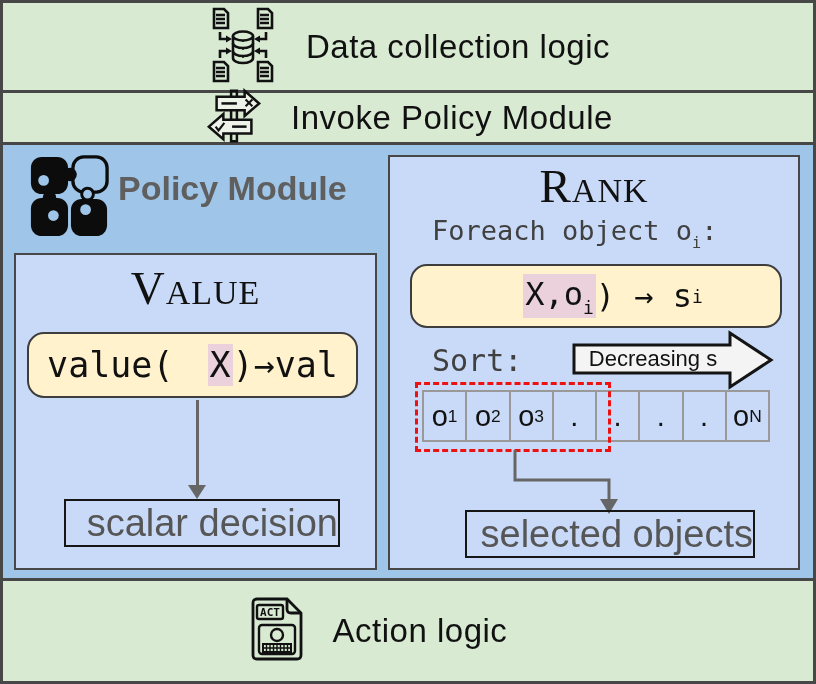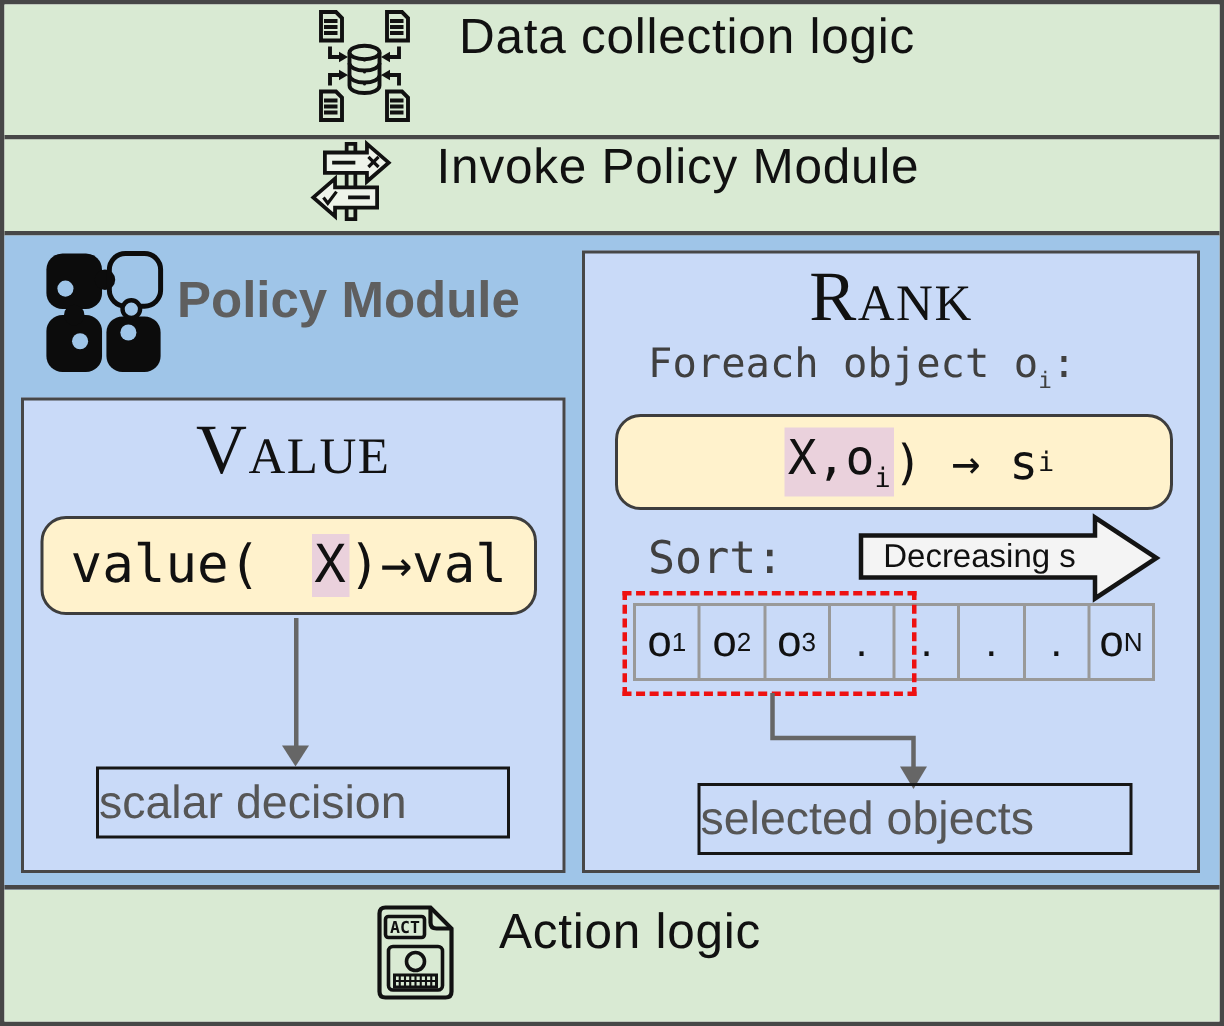--- a/index.html
+++ b/index.html
@@ -13,24 +13,24 @@
   }
 
   
   .band {
     display:flex; align-items:center; justify-content:center;
     gap:26px; background:#d9ead3;
   }
   .band-divider { border-bottom:3px solid #474747; }
   .band-label { font-size:33px; color:#111; letter-spacing:0.5px; }
   .band-data  { height:90px; }
-  .band-invoke{ height:64px; }
+  .band-invoke{ height:52px; }
   .band-action{ flex:1;padding-left:14px; }
   .band-action .band-group { transform:translateX(-38px); }
-  .band-group { display:flex; gap:26px; }
+  .band-group { display:flex; align-items:center; gap:26px; }
 
   
   .policy {
     position:relative; height:436px; background:#9fc5e8;
   }
   .puzzle-icon { position:absolute; left:25px; top:8px; }
   .policy-title {
     position:absolute; left:115px; top:24px;
     font-size:34px; font-weight:bold; color:#5f5f5f;
   }
@@ -70,22 +70,22 @@
 
   .v-arrow-line { position:absolute; width:3px; background:#666; }
   .v-arrow-head {
     position:absolute; width:0; height:0;
     border-left:9px solid transparent; border-right:9px solid transparent;
     border-top:14px solid #666;
   }
 
   .result-box {
     position:absolute; border:2.5px solid #161616;
-    display:flex; align-items:center; justify-content:flex-start;
-    font-size:31px; color:#565656;
+    display:flex; align-items:center; justify-content:flex-end;
+    font-size:38px; color:#565656;
   }
   .scalar-box   { left:48px; top:244px; width:276px; height:48px; }
   .selected-box { left:75px; top:353px; width:290px; height:48px; }
 
   .decreasing-arrow { position:absolute; left:180px; top:172px; width:206px; height:62px; }
   .decreasing-label {
     position:absolute; left:6px; top:50%; width:154px; transform:translateY(-54%);
     text-align:center; font-size:22px; color:#111; white-space:nowrap;
   }
 

